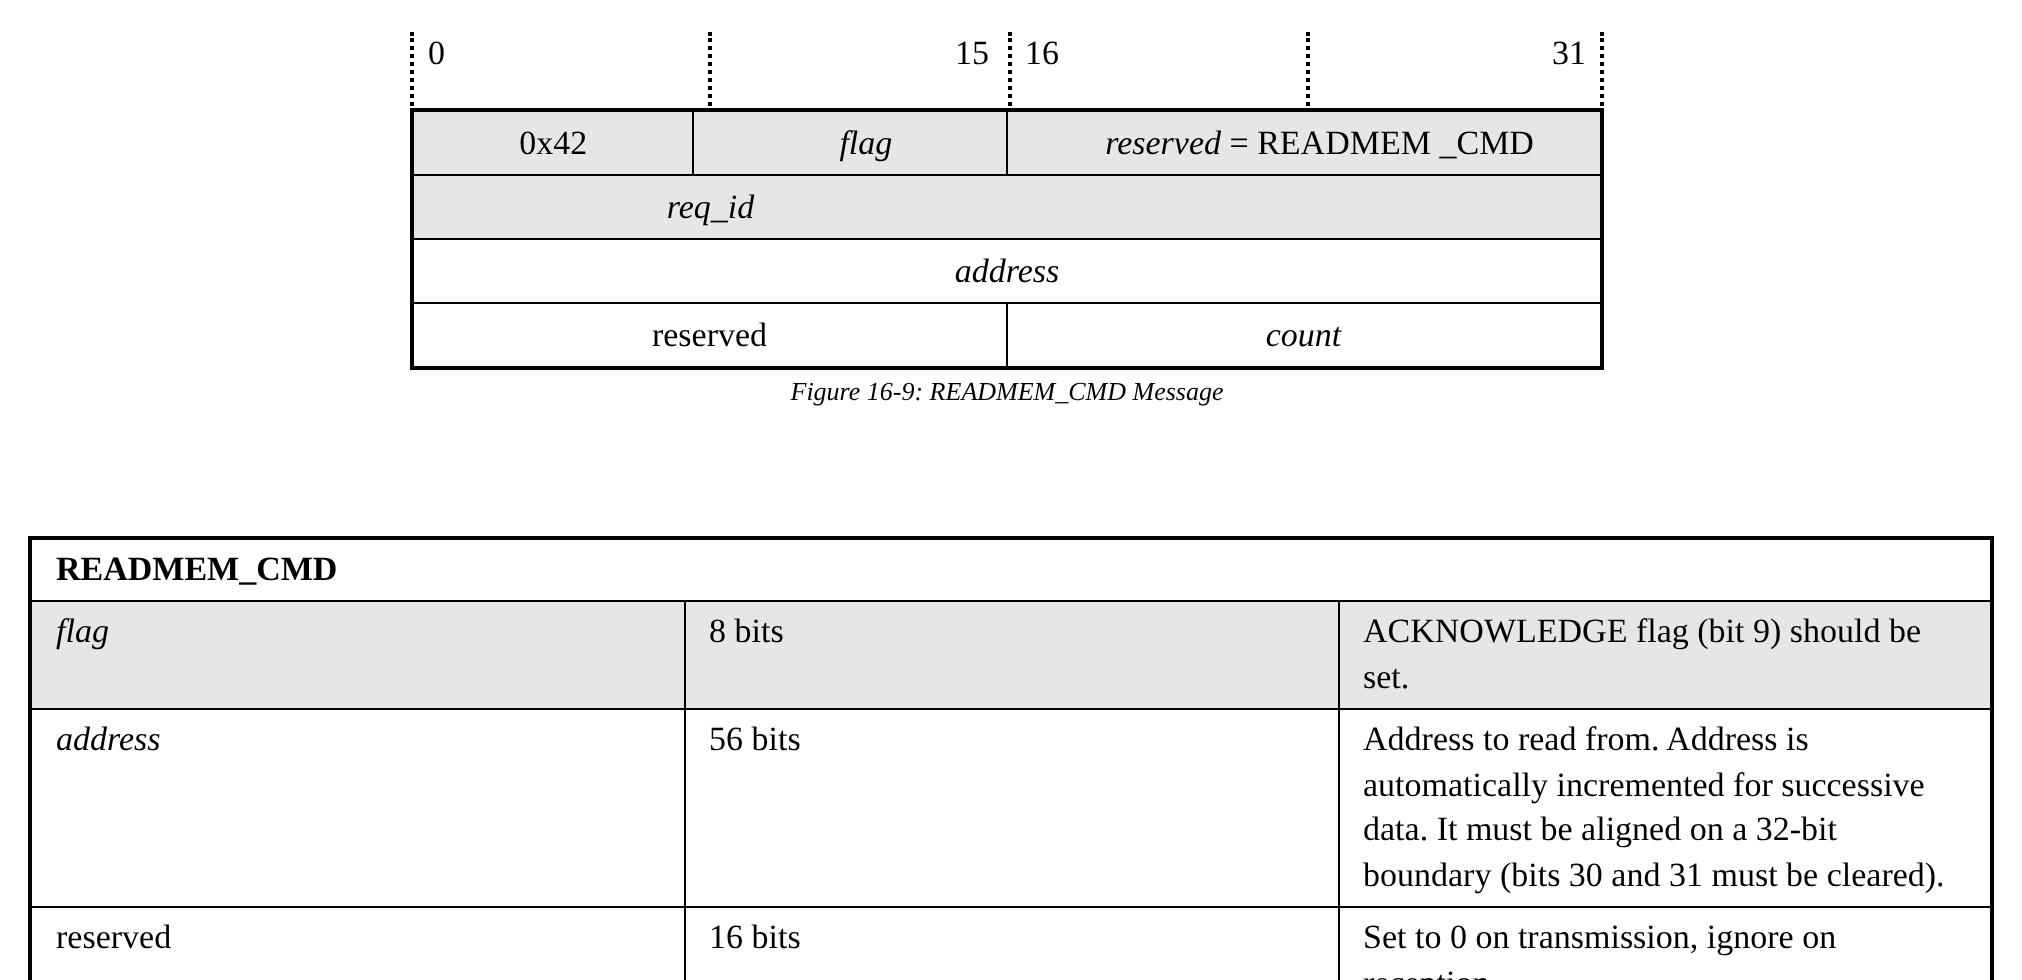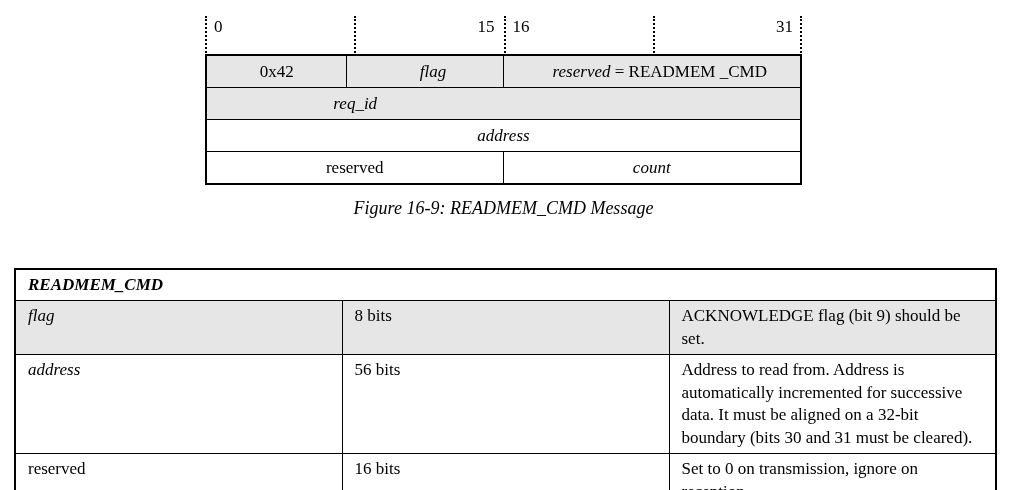--- a/index.html
+++ b/index.html
@@ -41,42 +41,42 @@
     display: flex; align-items: center; justify-content: center;
     height: 31px;
     font-size: 17px;
     white-space: pre;
   }
   .fig-cell:last-child { border-right: none; }
   .w25 { width: 25%; } .w50 { width: 50%; } .w100 { width: 100%; }
   .em { font-style: italic; }
 
   .fig-caption {
-    position: absolute; left: 205px; top: 198px; width: 597px;
+    position: absolute; left: 205px; top: 188px; width: 597px;
     text-align: center;
     font-style: italic;
-    font-size: 18px;
+    font-size: 13px;
   }
 
   
   .msg-table {
     position: absolute; left: 14px; top: 268px;
     width: 983px;
     border: 2px solid #000;
     border-collapse: collapse;
     font-size: 17px;
     table-layout: fixed;
   }
   .msg-table td {
     border: 1px solid #000;
     vertical-align: top;
     padding: 4px 10px 4px 12px;
     line-height: 1.32;
   }
-  .msg-table tr.hdr { height: 28px; font-style: italic; }
+  .msg-table tr.hdr { height: 28px; }
   .msg-table tr.r1 { height: 34px; }
   .msg-table tr.r2 { height: 58px; }
   .msg-table tr.r3 { height: 34px; }
   .title-cell { font-weight: bold; }
   .row-shaded td { background: #e6e6e6; }
   td.col-field { width: 184px; font-style: italic; }
   td.col-field.plain { font-style: normal; }
   td.col-size { width: 58px; }
 </style>
 </head>

